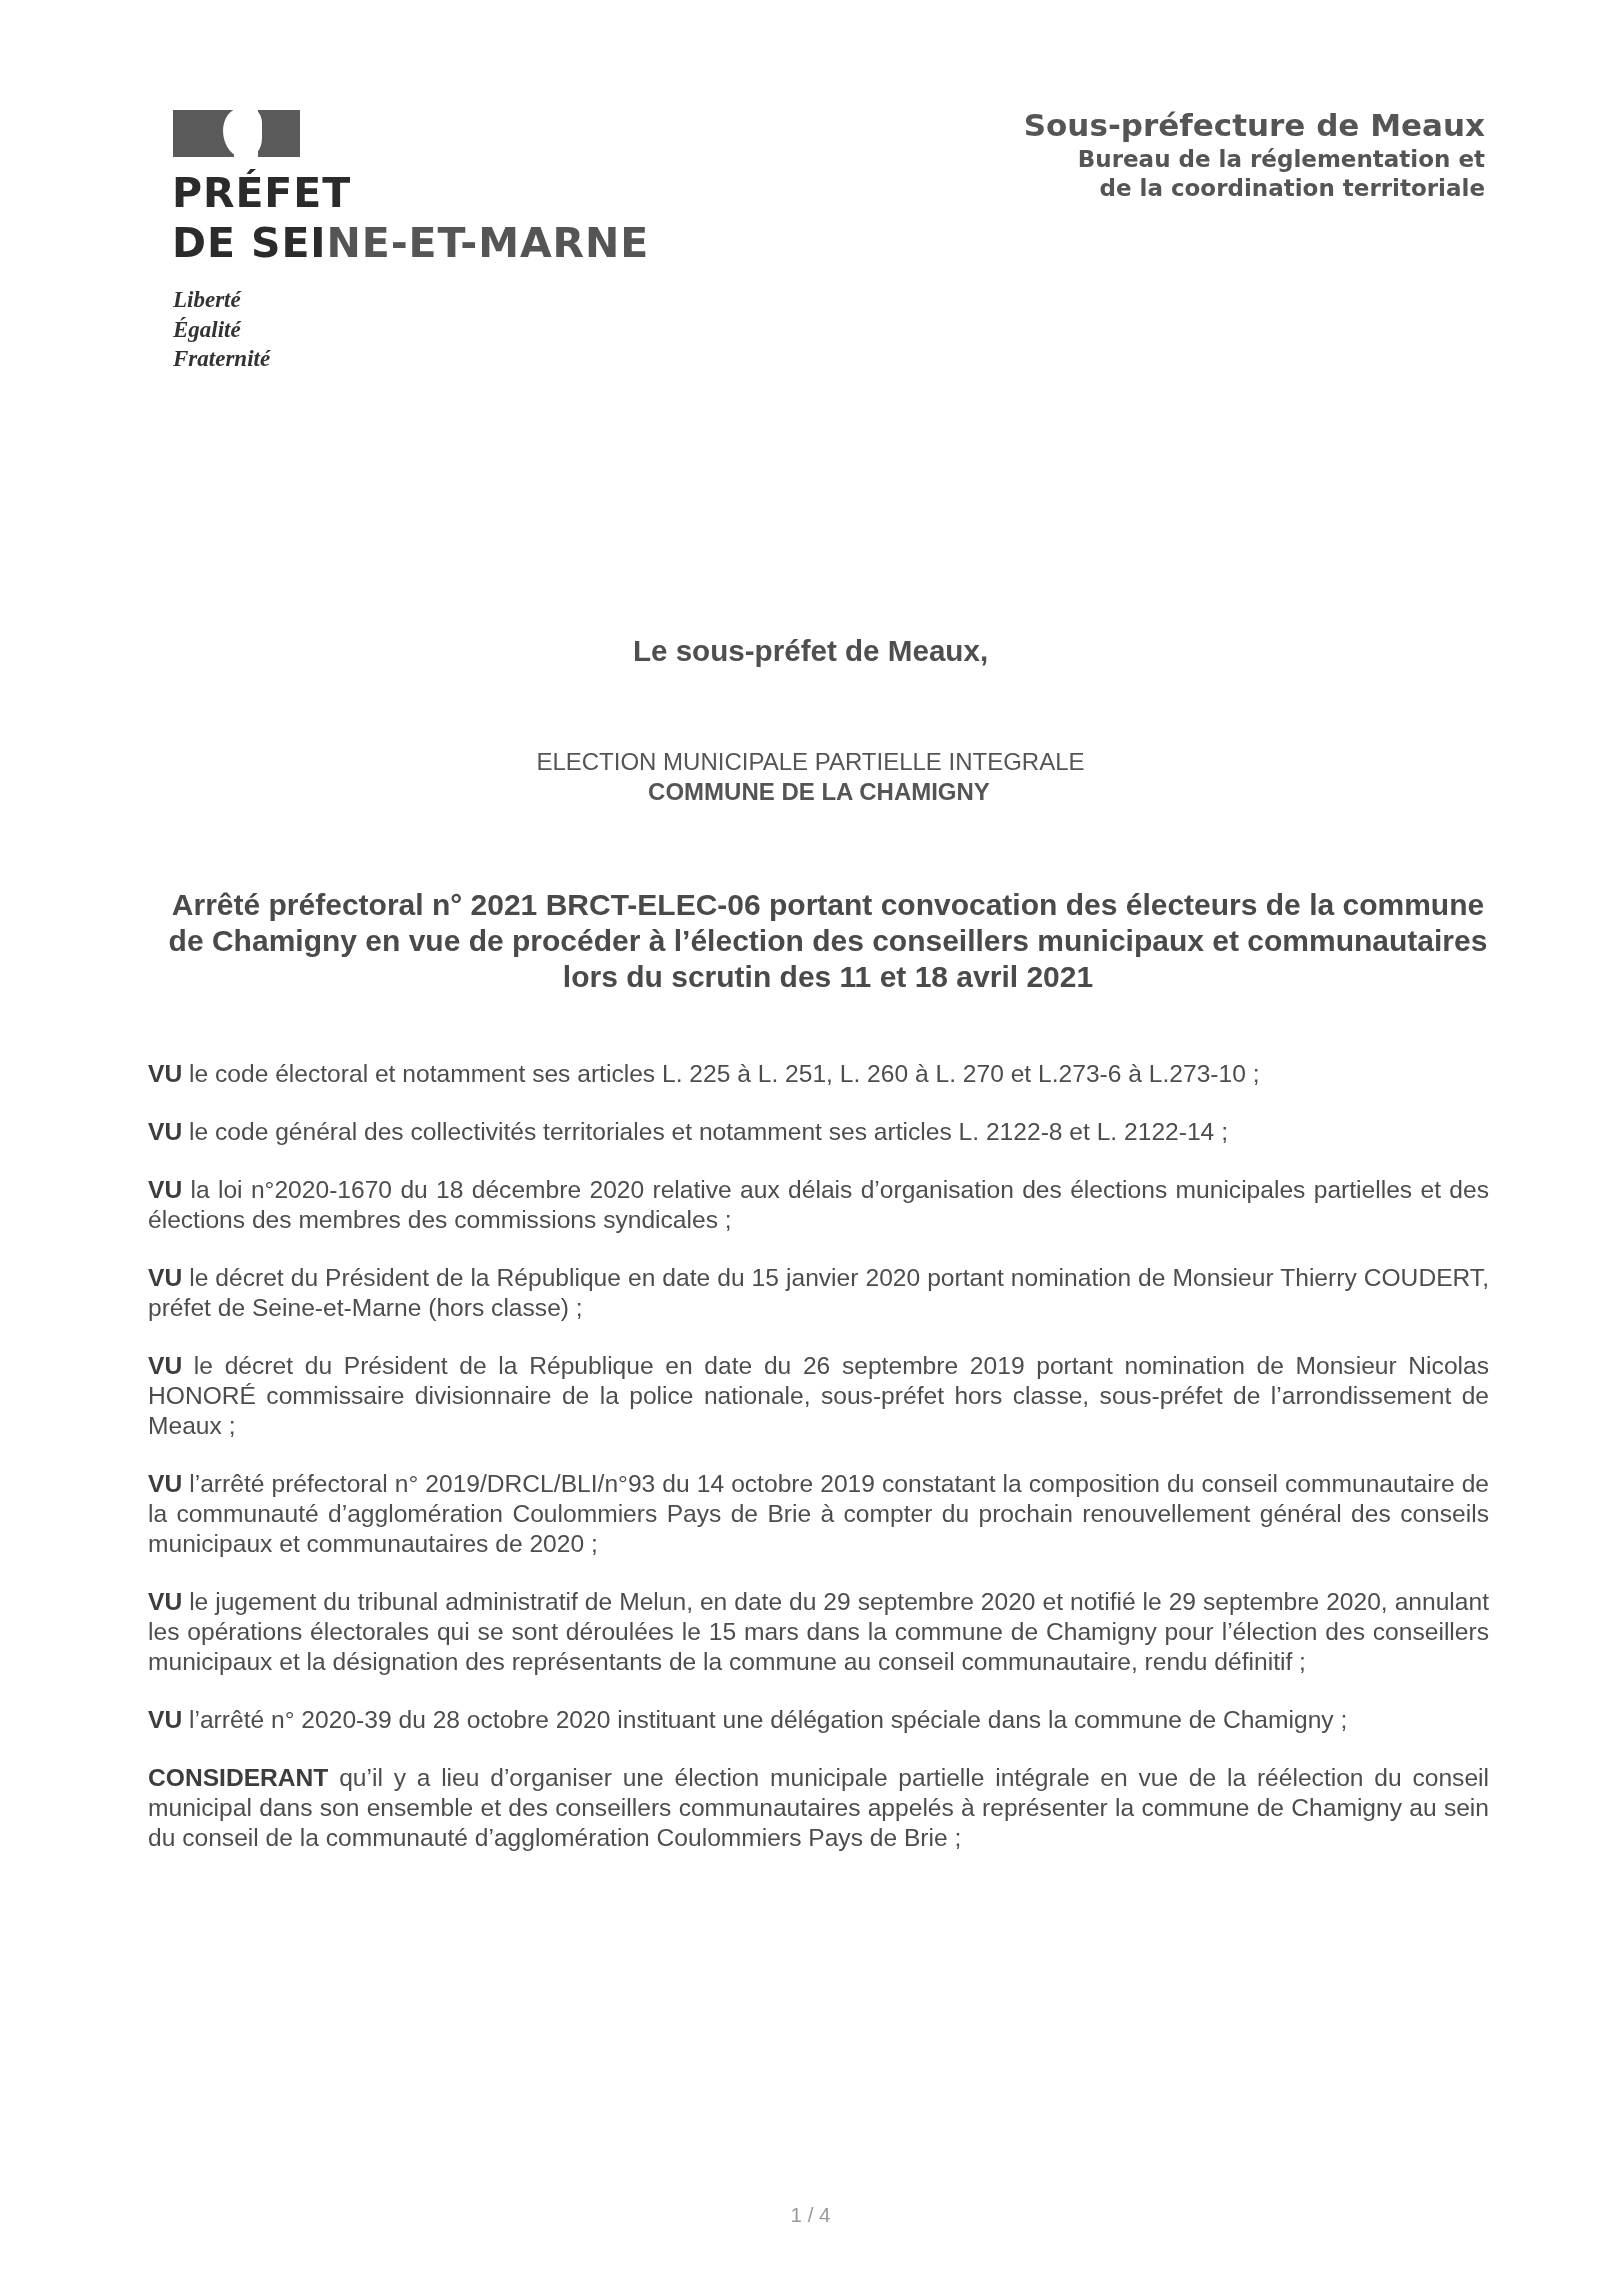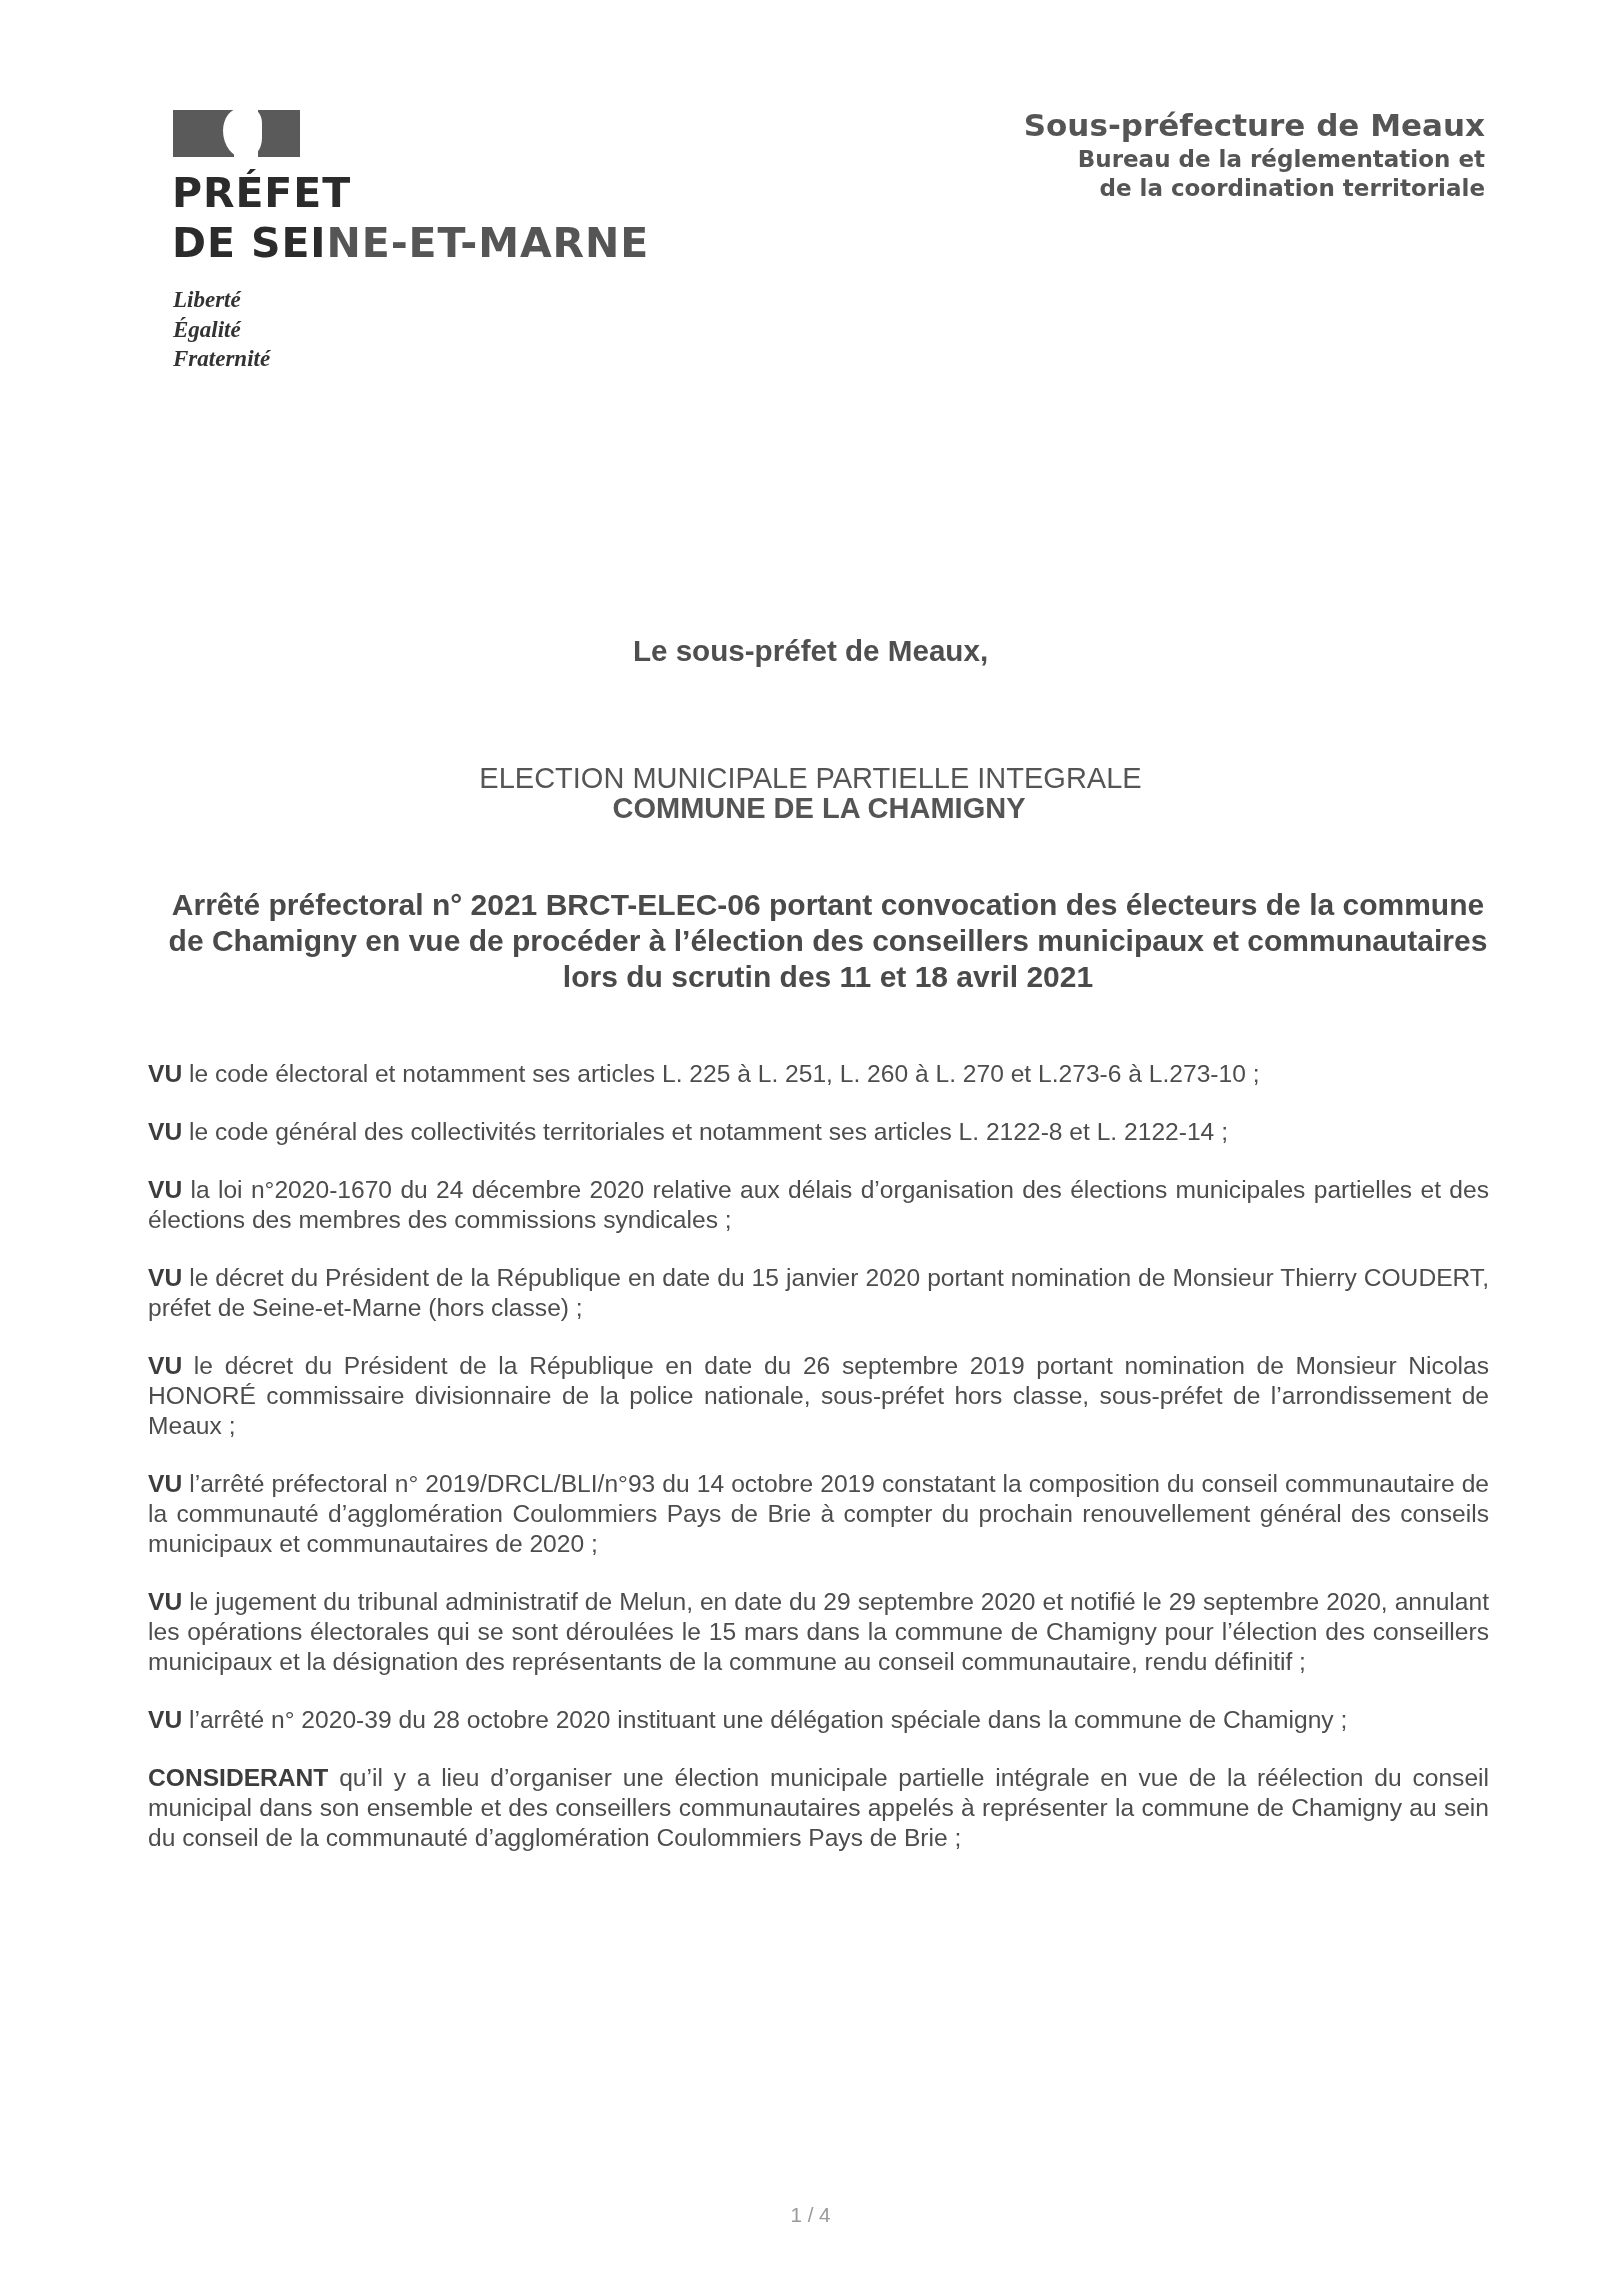--- a/index.html
+++ b/index.html
@@ -21,21 +21,21 @@
 
   
   .service { position: absolute; right: 136px; top: 106px; text-align: right;
              font-family: "DejaVu Sans", sans-serif; color: #555555; }
   .service .sp { font-size: 31px; font-weight: bold; line-height: 39px; }
   .service .bureau { font-size: 23px; font-weight: bold; line-height: 29px; }
 
   
   .center { position: absolute; left: 0; width: 1621px; text-align: center; }
   .h-souspref { top: 634px; font-size: 29.6px; font-weight: bold; color: #4f4f4f; }
-  .h-election { top: 747px; font-size: 29px; line-height: 30px; color: #555; margin-top: 16px; }
+  .h-election { top: 747px; font-size: 24px; line-height: 30px; color: #555; }
   .h-election .commune { font-weight: bold; padding-left: 17px; }
   .h-arrete { top: 887px; left: 161px; width: 1334px; font-size: 30px; line-height: 36px; font-weight: bold; color: #4a4a4a; }
 
   
   .body { position: absolute; left: 148px; width: 1341px; top: 1059px; font-size: 24.6px; line-height: 30px; color: #4d4d4d; }
   .para { margin: 0 0 28px 0; text-align: justify; }
   .para .lead { font-weight: bold; color: #3d3d3d; }
   .para.single { text-align: left; }
 
   .footer { position: absolute; left: 0; width: 1621px; top: 2203px; text-align: center; font-size: 20.6px; color: #9a9a9a; }
@@ -73,21 +73,21 @@
   <div class="center h-election">
     <div>ELECTION MUNICIPALE PARTIELLE INTEGRALE</div>
     <div class="commune">COMMUNE DE LA CHAMIGNY</div>
   </div>
 
   <div class="center h-arrete">Arrêté préfectoral n° 2021 BRCT-ELEC-06 portant convocation des électeurs de la commune de Chamigny en vue de procéder à l’élection des conseillers municipaux et communautaires lors du scrutin des 11 et 18 avril 2021</div>
 
   <div class="body">
     <p class="para single"><span class="lead">VU</span><span> le code électoral et notamment ses articles L. 225 à L. 251, L. 260 à L. 270 et L.273-6 à L.273-10 ;</span></p>
     <p class="para single"><span class="lead">VU</span><span> le code général des collectivités territoriales et notamment ses articles L. 2122-8 et L. 2122-14 ;</span></p>
-    <p class="para"><span class="lead">VU</span><span> la loi n°2020-1670 du 24 décembre 2020 relative aux délais d’organisation des élections municipales partielles et des élections des membres des commissions syndicales ;</span></p>
+    <p class="para"><span class="lead">VU</span><span> la loi n°2020-1670 du 18 décembre 2020 relative aux délais d’organisation des élections municipales partielles et des élections des membres des commissions syndicales ;</span></p>
     <p class="para"><span class="lead">VU</span><span> le décret du Président de la République en date du 15 janvier 2020 portant nomination de Monsieur Thierry COUDERT, préfet de Seine-et-Marne (hors classe) ;</span></p>
     <p class="para"><span class="lead">VU</span><span> le décret du Président de la République en date du 26 septembre 2019 portant nomination de Monsieur Nicolas HONORÉ commissaire divisionnaire de la police nationale, sous-préfet hors classe, sous-préfet de l’arrondissement de Meaux ;</span></p>
     <p class="para"><span class="lead">VU</span><span> l’arrêté préfectoral n° 2019/DRCL/BLI/n°93 du 14 octobre 2019 constatant la composition du conseil communautaire de la communauté d’agglomération Coulommiers Pays de Brie à compter du prochain renouvellement général des conseils municipaux et communautaires de 2020 ;</span></p>
     <p class="para"><span class="lead">VU</span><span> le jugement du tribunal administratif de Melun, en date du 29 septembre 2020 et notifié le 29 septembre 2020, annulant les opérations électorales qui se sont déroulées le 15 mars dans la commune de Chamigny pour l’élection des conseillers municipaux et la désignation des représentants de la commune au conseil communautaire, rendu définitif ;</span></p>
     <p class="para single"><span class="lead">VU</span><span> l’arrêté n° 2020-39 du 28 octobre 2020 instituant une délégation spéciale dans la commune de Chamigny ;</span></p>
     <p class="para"><span class="lead">CONSIDERANT</span><span> qu’il y a lieu d’organiser une élection municipale partielle intégrale en vue de la réélection du conseil municipal dans son ensemble et des conseillers communautaires appelés à représenter la commune de Chamigny au sein du conseil de la communauté d’agglomération Coulommiers Pays de Brie ;</span></p>
   </div>
 
   <div class="footer">1 / 4</div>
 </div>

